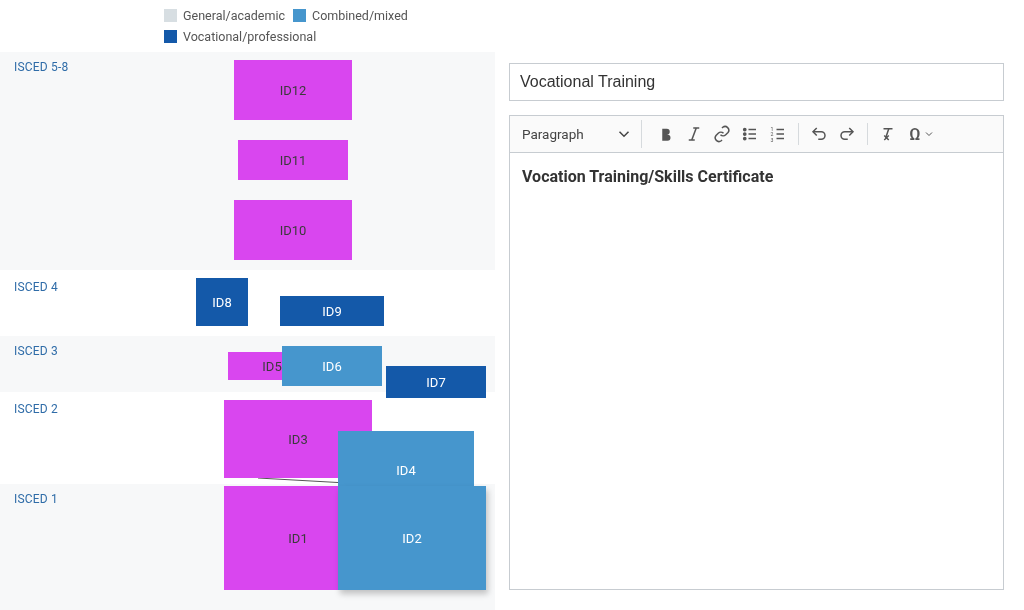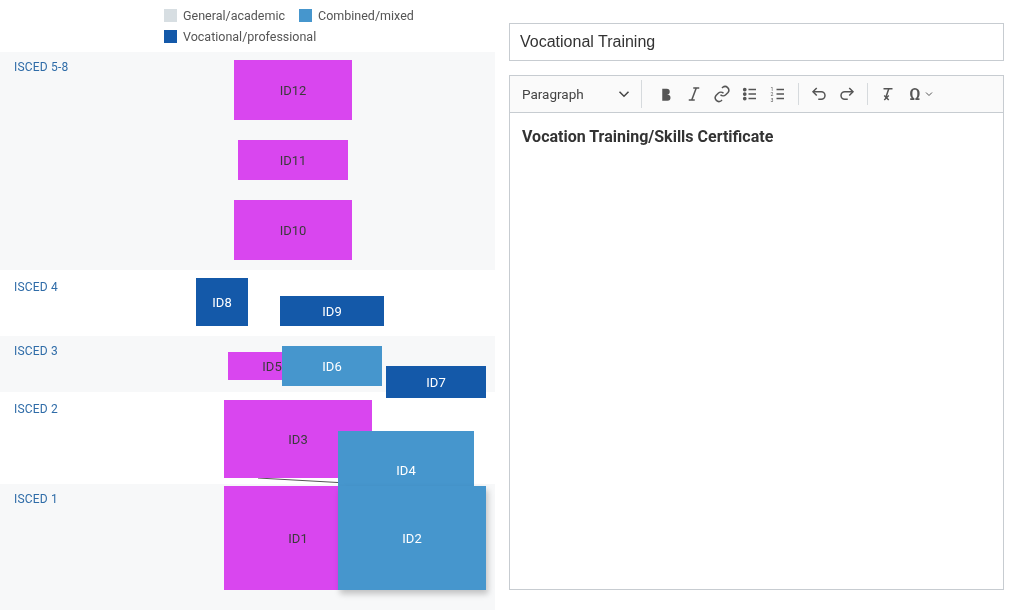--- a/index.html
+++ b/index.html
@@ -1,23 +1,23 @@
 <!DOCTYPE html>
 <html><head>
 <meta charset="utf-8">
 <style>
   * { box-sizing: border-box; }
   html, body { margin: 0; padding: 0; font-family: -apple-system, BlinkMacSystemFont, "Segoe UI", Roboto, sans-serif; background: #fff; color: #333; }
   .container { display: flex; width: 1024px; height: 610px; }
   .left-panel { width: 495px; position: relative; }
-  .right-panel { flex: 1; padding: 23px 20px 20px 14px; display: flex; flex-direction: column; }
+  .right-panel { flex: 1; padding: 63px 20px 20px 14px; display: flex; flex-direction: column; }
 
   
   .legend { position: absolute; top: 8px; left: 164px; font-size: 12.5px; color: #555; }
-  .legend-row { display: flex; gap: 14px; }
+  .legend-row { display: flex; gap: 8px; }
   .legend-item { display: flex; align-items: center; gap: 6px; }
   .legend-swatch { width: 13px; height: 13px; display: inline-block; }
   .sw-general  { background: #d7dee2; }
   .sw-combined { background: #4696cd; }
   .sw-voc      { background: #1459a9; }
 
   
   .band { position: absolute; left: 0; right: 0; }
   .band-light { background: #f7f8f9; }
   .band-label {

